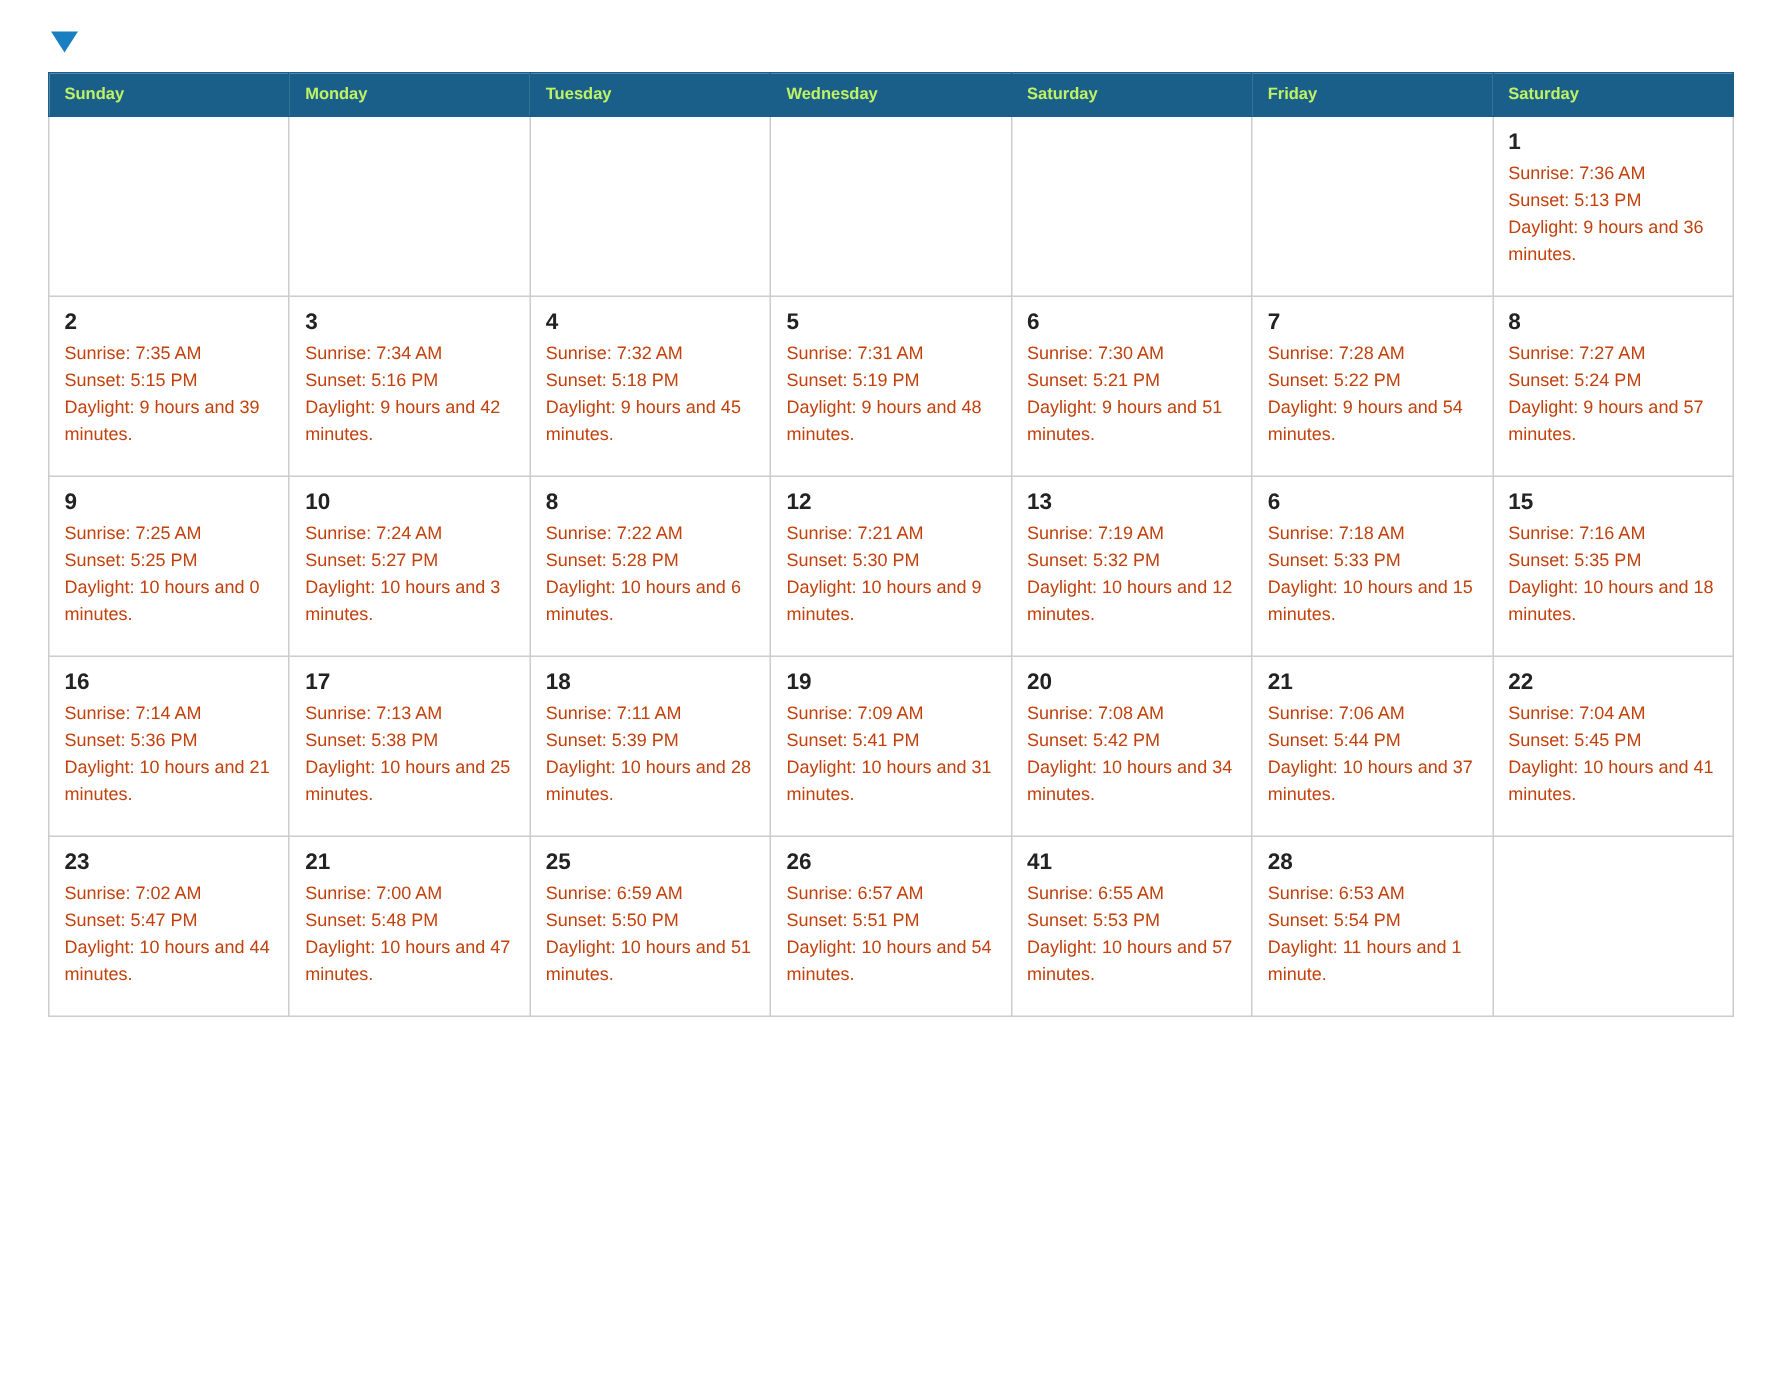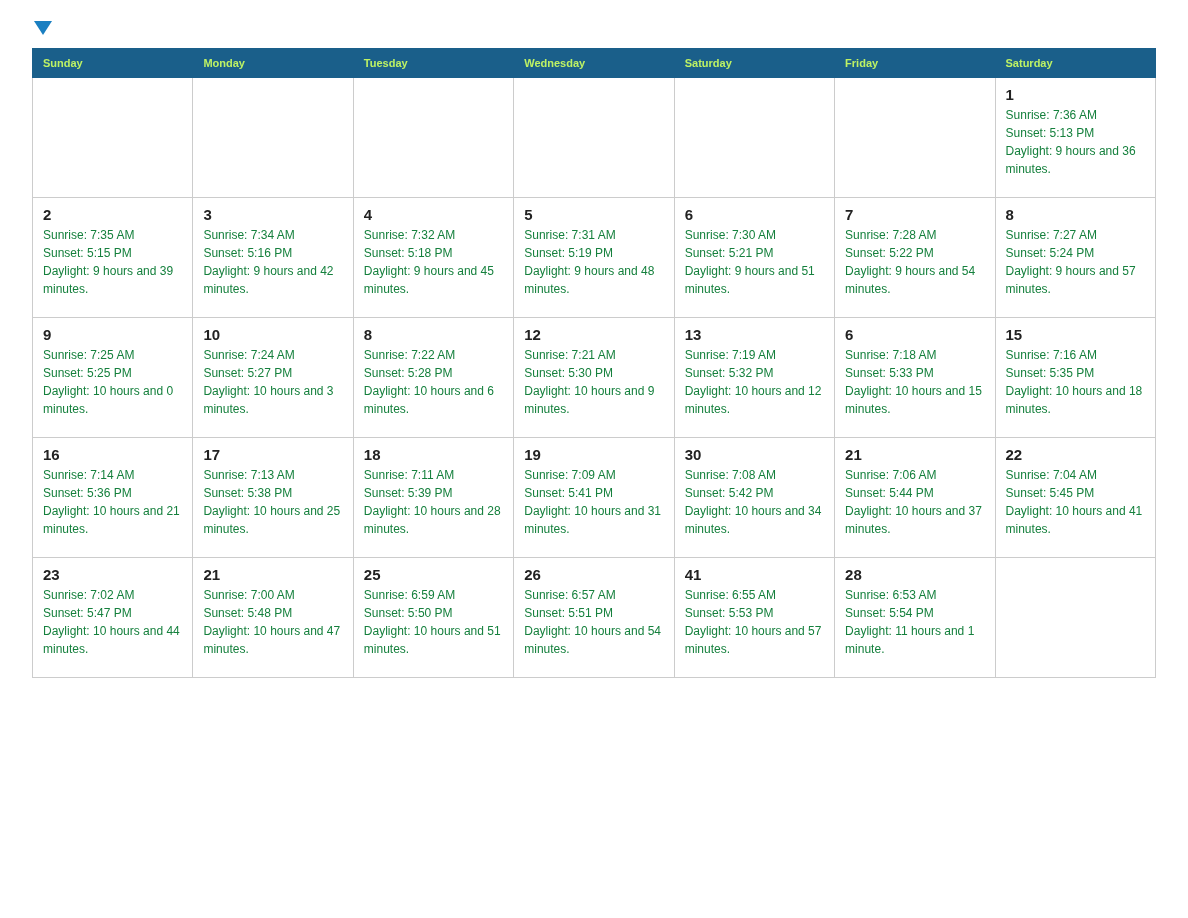--- a/index.html
+++ b/index.html
@@ -88,21 +88,21 @@
     }
     .day-number {
       font-size: 15px;
       font-weight: bold;
       color: #222;
       margin-bottom: 3px;
       display: block;
     }
     .day-info {
       font-size: 12px;
-      color: #15803d;
+      color: #c2410c;
       line-height: 1.5;
     }
     .empty-cell {
       background: #f9f9f9;
     }
     .logo-line {
       display: flex;
       align-items: center;
     }
   </style>
@@ -219,21 +219,21 @@
         </td>
         <td>
           <span class="day-number">18</span>
           <div class="day-info">Sunrise: 7:11 AM<br>Sunset: 5:39 PM<br>Daylight: 10 hours and 28 minutes.</div>
         </td>
         <td>
           <span class="day-number">19</span>
           <div class="day-info">Sunrise: 7:09 AM<br>Sunset: 5:41 PM<br>Daylight: 10 hours and 31 minutes.</div>
         </td>
         <td>
-          <span class="day-number">30</span>
+          <span class="day-number">20</span>
           <div class="day-info">Sunrise: 7:08 AM<br>Sunset: 5:42 PM<br>Daylight: 10 hours and 34 minutes.</div>
         </td>
         <td>
           <span class="day-number">21</span>
           <div class="day-info">Sunrise: 7:06 AM<br>Sunset: 5:44 PM<br>Daylight: 10 hours and 37 minutes.</div>
         </td>
         <td>
           <span class="day-number">22</span>
           <div class="day-info">Sunrise: 7:04 AM<br>Sunset: 5:45 PM<br>Daylight: 10 hours and 41 minutes.</div>
         </td>

